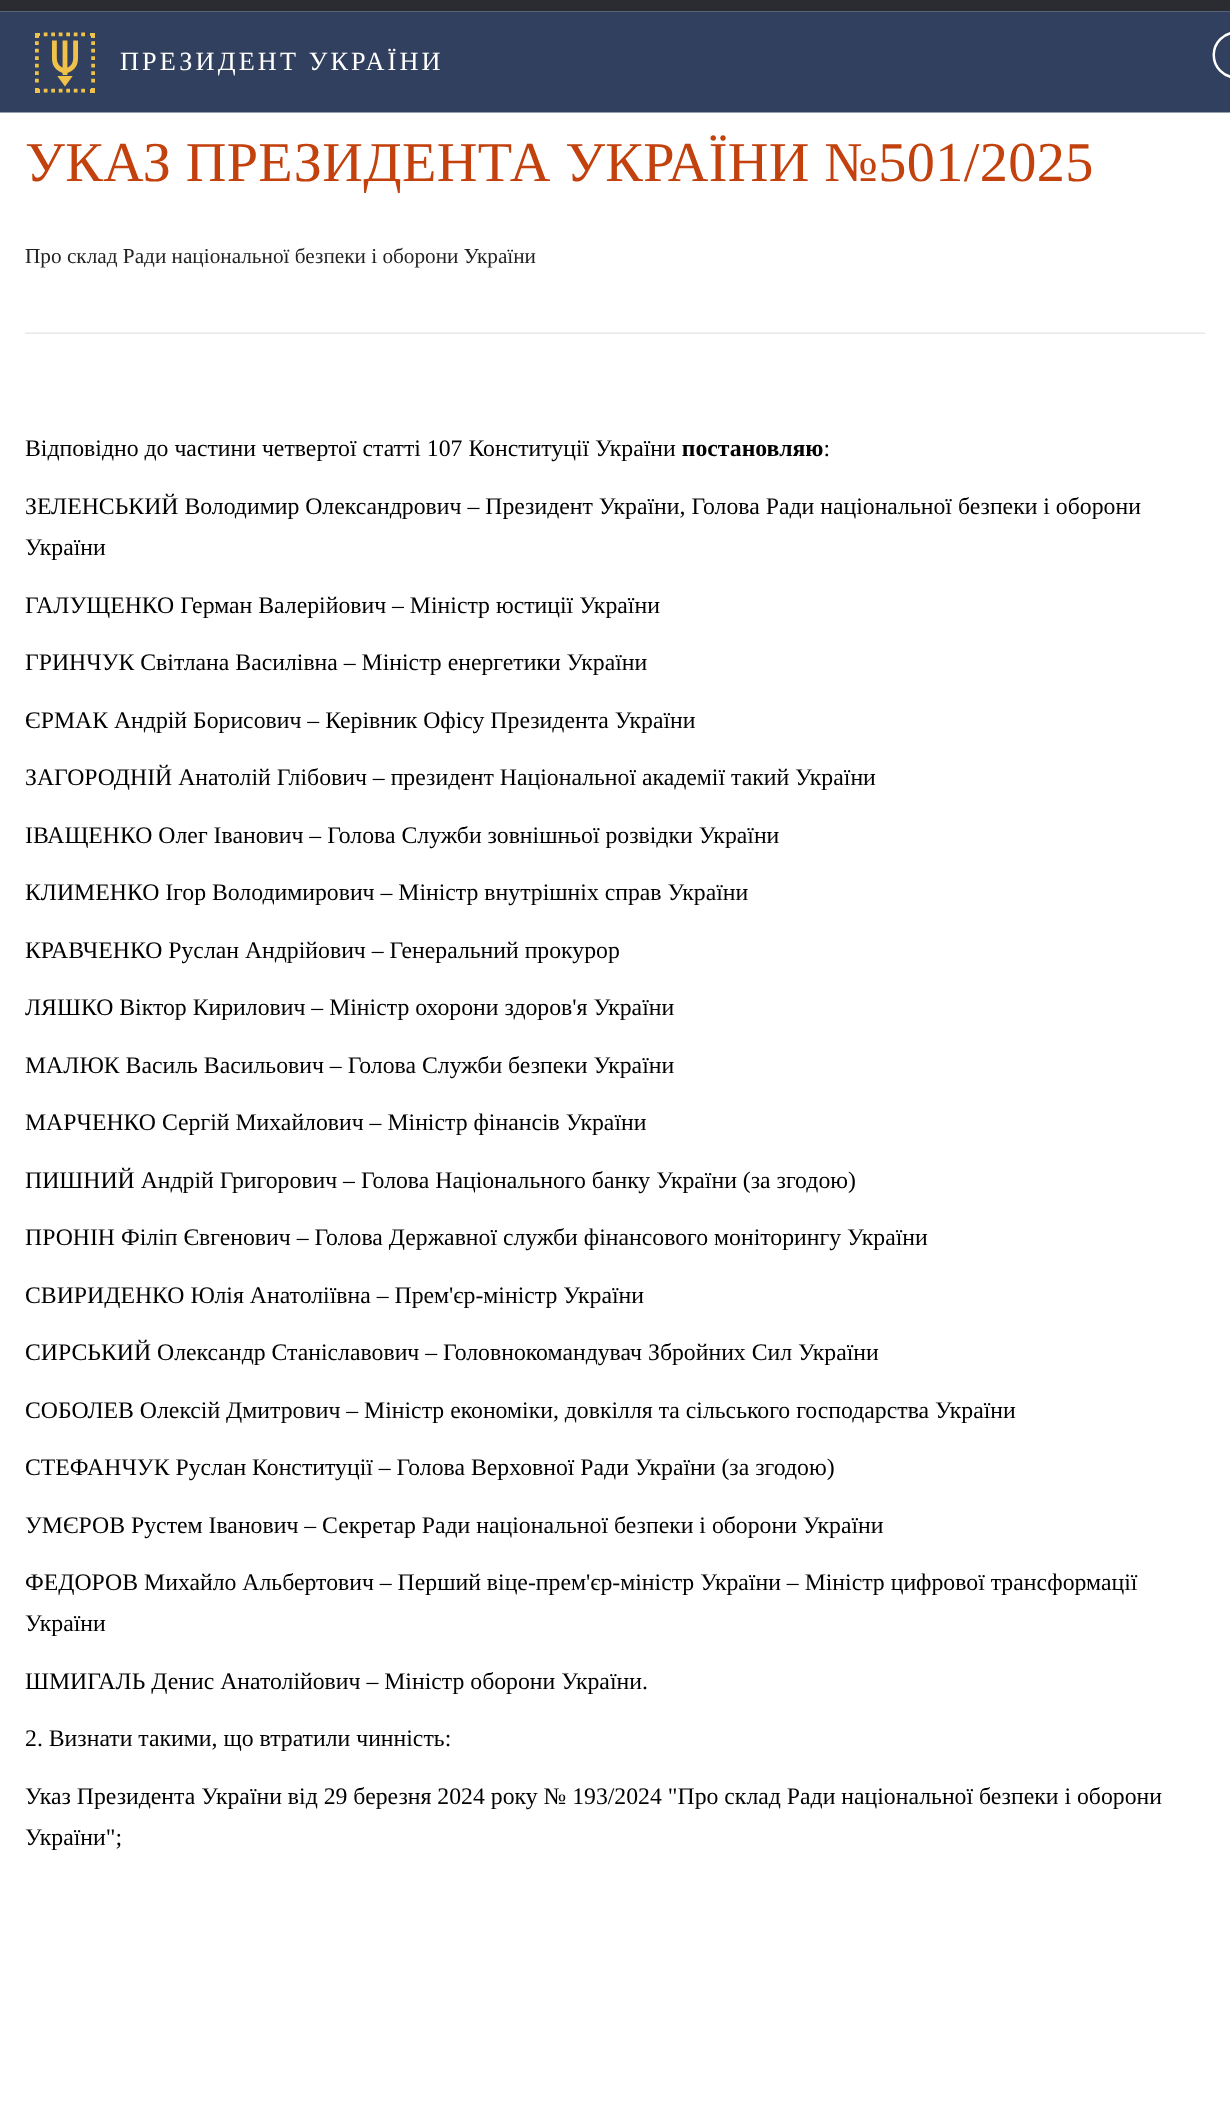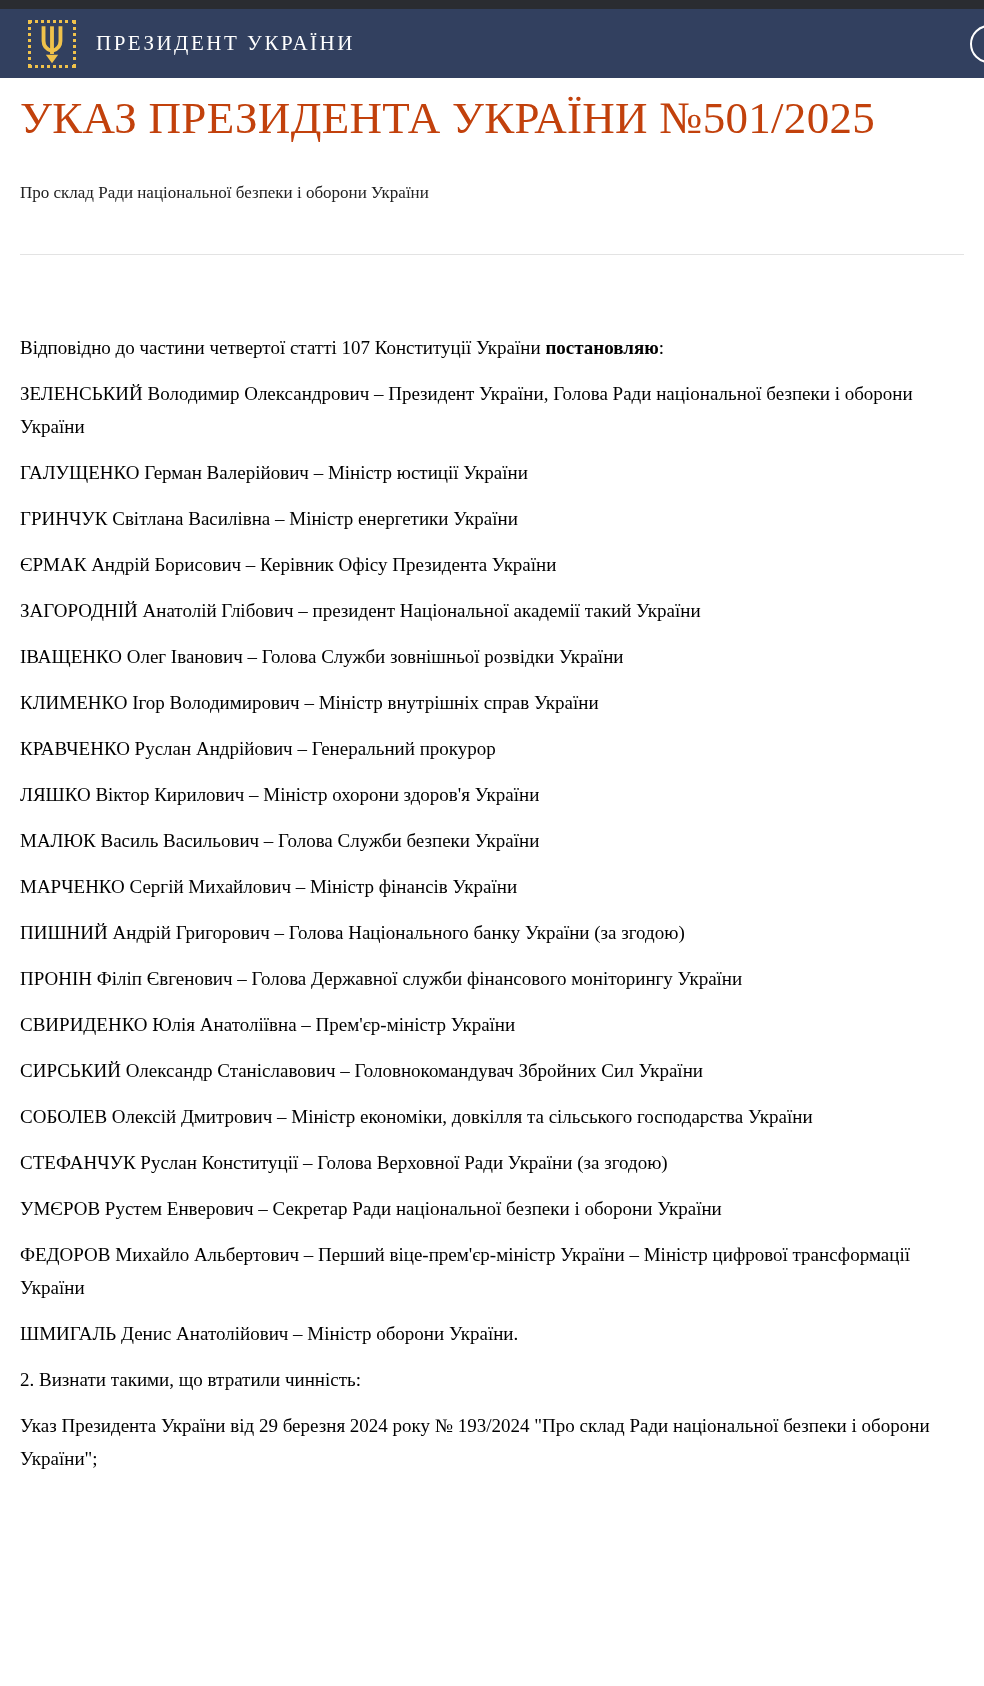--- a/index.html
+++ b/index.html
@@ -13,21 +13,21 @@
   }
   .page { width: 984px; height: 1686px; overflow: hidden; background: #fff; }
 
   
   .top-strip {
     height: 9px;
     background: #2a2c31;
   }
   .site-header {
     position: relative;
-    height: 69px;
+    height: 81px;
     background: #32405f;
     display: flex;
     align-items: center;
     padding-left: 28px;
     overflow: hidden;
   }
   .emblem {
     width: 48px;
     height: 48px;
     border: 3px dotted #f0c24b;
@@ -138,21 +138,21 @@
           <p>КРАВЧЕНКО Руслан Андрійович – Генеральний прокурор</p>
           <p>ЛЯШКО Віктор Кирилович – Міністр охорони здоров'я України</p>
           <p>МАЛЮК Василь Васильович – Голова Служби безпеки України</p>
           <p>МАРЧЕНКО Сергій Михайлович – Міністр фінансів України</p>
           <p>ПИШНИЙ Андрій Григорович – Голова Національного банку України (за згодою)</p>
           <p>ПРОНІН Філіп Євгенович –  Голова Державної служби фінансового моніторингу України</p>
           <p>СВИРИДЕНКО Юлія Анатоліївна – Прем'єр-міністр України</p>
           <p>СИРСЬКИЙ Олександр Станіславович – Головнокомандувач Збройних Сил України</p>
           <p>СОБОЛЕВ Олексій Дмитрович – Міністр економіки, довкілля та сільського господарства України</p>
           <p>СТЕФАНЧУК Руслан Конституції – Голова Верховної Ради України (за згодою)</p>
-          <p>УМЄРОВ Рустем Енверович – Секретар Ради національної безпеки і оборони України</p>
+          <p>УМЄРОВ Рустем Іванович – Секретар Ради національної безпеки і оборони України</p>
           <p>ФЕДОРОВ Михайло Альбертович – Перший віце-прем'єр-міністр України – Міністр цифрової трансформації України</p>
           <p>ШМИГАЛЬ Денис Анатолійович – Міністр оборони України.</p>
         </div>
 
       <p>2. Визнати такими, що втратили чинність:</p>
 
       <p>Указ Президента України від 29 березня 2024 року № 193/2024 "Про склад Ради національної безпеки і оборони України";</p>
 
     </div>
   </main>

